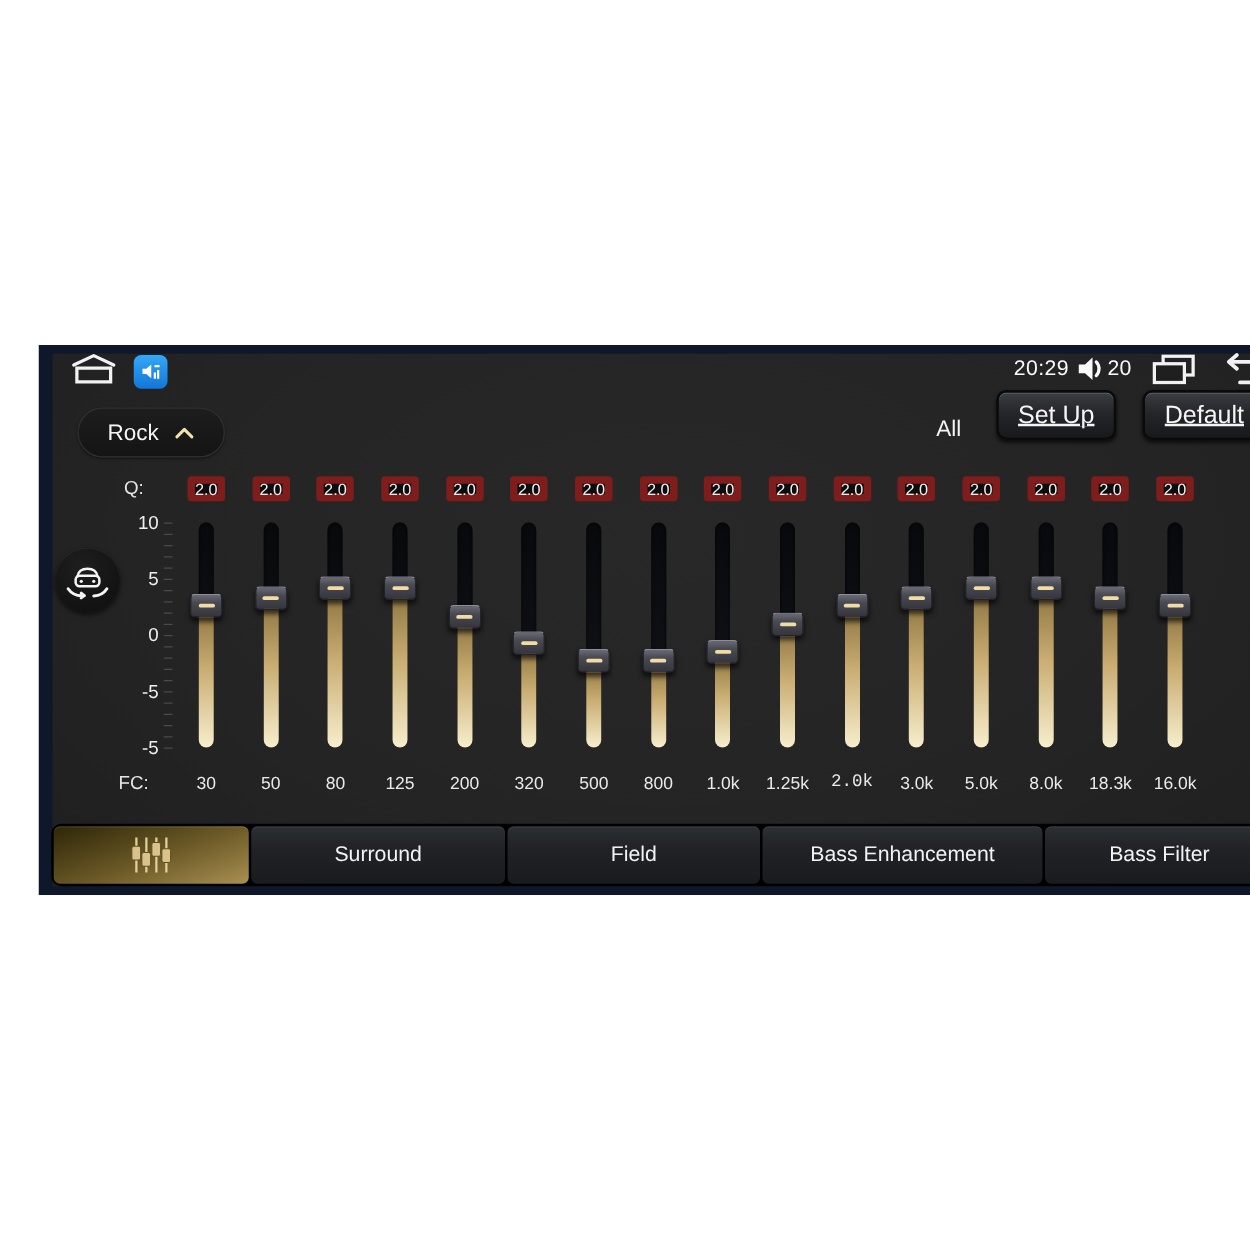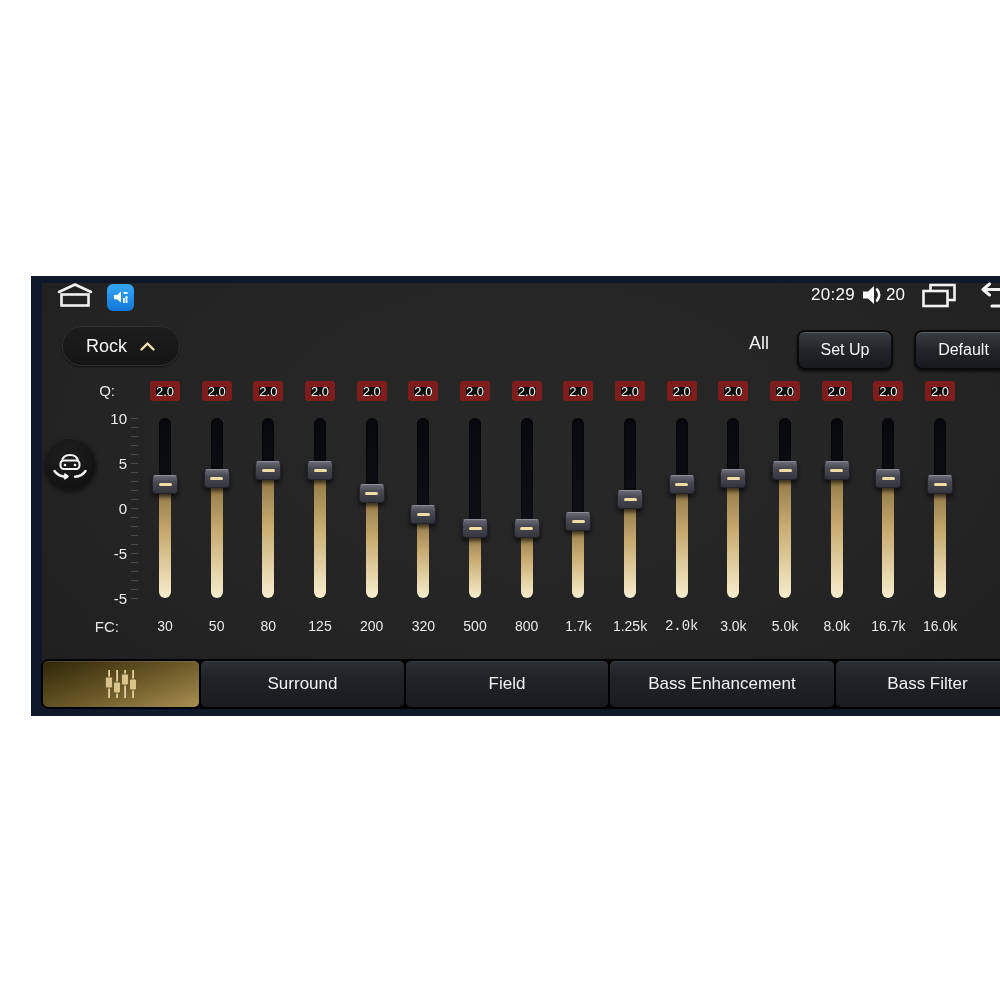--- a/index.html
+++ b/index.html
@@ -30,26 +30,26 @@
   .pill{
     position:absolute;left:31px;top:50px;width:118px;height:40px;border-radius:20px;
     background:linear-gradient(180deg,#1d1d1d,#141414);
     border:1px solid #2f2f2f;box-sizing:border-box;
     display:flex;align-items:center;justify-content:center;gap:12px;
     box-shadow:0 1px 2px rgba(0,0,0,.5);
   }
   .pill-label{font-size:18px;color:#f5f5f5;}
   .all-label{position:absolute;left:718px;top:57px;font-size:18px;color:#f2f2f2;}
   .btn{
-    position:absolute;top:54px;height:40px;border-radius:8px;box-sizing:border-box;
+    position:absolute;top:36px;height:40px;border-radius:8px;box-sizing:border-box;
     background:linear-gradient(180deg,#3a3d41 0%,#24262a 45%,#17191c 100%);
     border:2px solid #0a0a0b;
     box-shadow:inset 0 1px 0 rgba(255,255,255,.18), 0 2px 3px rgba(0,0,0,.6);
-    color:#f5f5f5;font-size:16px;
-    display:flex;align-items:center;justify-content:center;
+    color:#f5f5f5;font-size:20px;
+    display:flex;align-items:center;justify-content:center;text-decoration:underline;
   }
   .btn-setup{left:766px;width:96px;}
   .btn-default{left:883px;width:99px;}
   
   .q-row-label{position:absolute;left:58px;top:106px;width:26px;text-align:right;font-size:15px;color:#e6e6e6;}
   .fc-row-label{position:absolute;left:56px;top:342px;width:32px;text-align:right;font-size:15px;color:#e6e6e6;}
   .q-badge{
     position:absolute;width:30px;height:20px;border-radius:3px;top:105px;
     background:#0d0d0d;border:6px solid #7f1d1d;box-sizing:border-box;
     color:#f0f0f0;font-size:13px;display:flex;align-items:center;justify-content:center;
@@ -259,21 +259,21 @@
       <div class="sl-handle" style="left: 482.69px; top: 243.3px;">
         <div class="dash"></div>
       </div>
       <div class="fc-label" style="left: 464.69px;">800</div>
       <div class="q-badge" style="left: 532.36px;">2.0</div>
       <div class="sl-track" style="left: 541.36px; top: 142px; height: 180px;"></div>
       <div class="sl-fill" style="left: 541.36px; top: 245.68px; height: 76.32px;"></div>
       <div class="sl-handle" style="left: 534.36px; top: 236.18px;">
         <div class="dash"></div>
       </div>
-      <div class="fc-label" style="left: 516.36px;">1.7k</div>
+      <div class="fc-label" style="left: 516.36px;">1.0k</div>
       <div class="q-badge" style="left: 584.03px;">2.0</div>
       <div class="sl-track" style="left: 593.03px; top: 142px; height: 180px;"></div>
       <div class="sl-fill" style="left: 593.03px; top: 223.43px; height: 98.57px;"></div>
       <div class="sl-handle" style="left: 586.03px; top: 213.93px;">
         <div class="dash"></div>
       </div>
       <div class="fc-label" style="left: 568.03px;">1.25k</div>
       <div class="q-badge" style="left: 635.7px;">2.0</div>
       <div class="sl-track" style="left: 644.7px; top: 142px; height: 180px;"></div>
       <div class="sl-fill" style="left: 644.7px; top: 208.3px; height: 113.7px;"></div>
@@ -301,21 +301,21 @@
       <div class="sl-handle" style="left: 792.71px; top: 184.56px;">
         <div class="dash"></div>
       </div>
       <div class="fc-label" style="left: 774.71px;">8.0k</div>
       <div class="q-badge" style="left: 842.38px;">2.0</div>
       <div class="sl-track" style="left: 851.38px; top: 142px; height: 180px;"></div>
       <div class="sl-fill" style="left: 851.38px; top: 202.96px; height: 119.04px;"></div>
       <div class="sl-handle" style="left: 844.38px; top: 193.46px;">
         <div class="dash"></div>
       </div>
-      <div class="fc-label" style="left: 826.38px;">16.7k</div>
+      <div class="fc-label" style="left: 826.38px;">18.3k</div>
       <div class="q-badge" style="left: 894.05px;">2.0</div>
       <div class="sl-track" style="left: 903.05px; top: 142px; height: 180px;"></div>
       <div class="sl-fill" style="left: 903.05px; top: 208.3px; height: 113.7px;"></div>
       <div class="sl-handle" style="left: 896.05px; top: 198.8px;">
         <div class="dash"></div>
       </div>
       <div class="fc-label" style="left: 878.05px;">16.0k</div>
     </div>
 
   <div class="tabbar">

